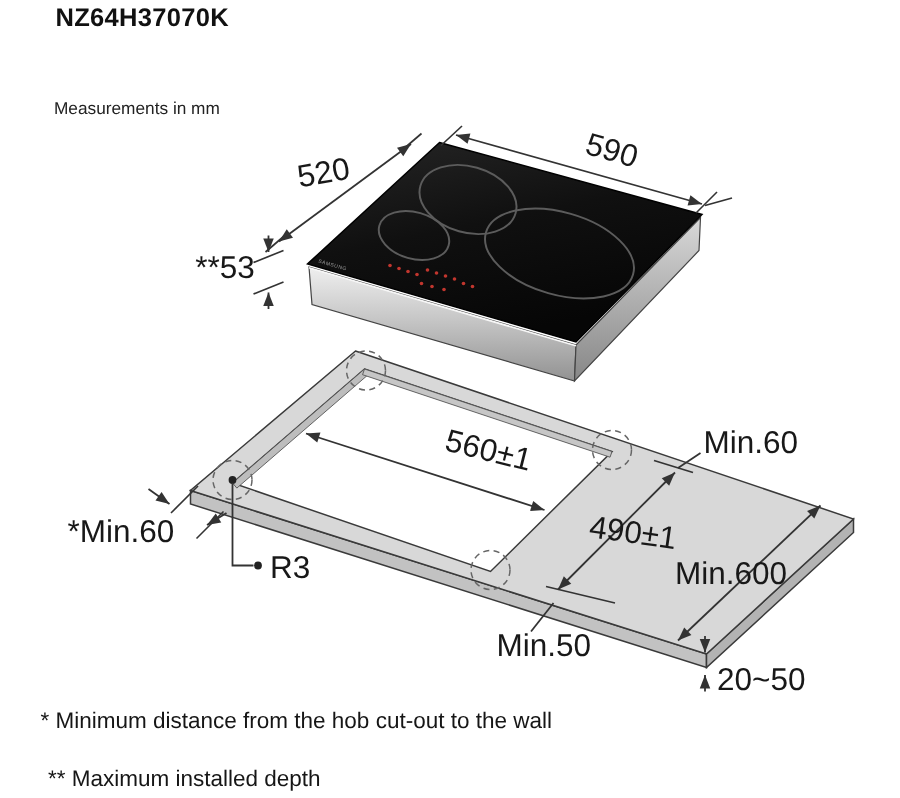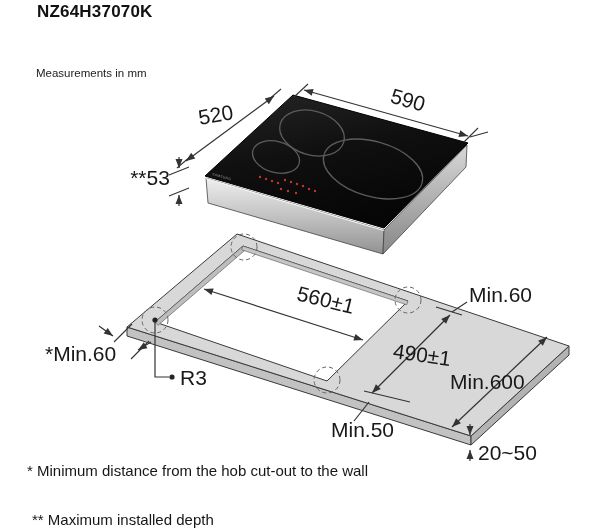--- a/index.html
+++ b/index.html
@@ -8,21 +8,21 @@
     font-family:"Liberation Sans",sans-serif;overflow:hidden;color:#111;padding-left:12px;
   }
   .title{
     position:absolute;left:37px;top:2px;font-size:17px;font-weight:700;
     letter-spacing:0.2px;color:#111;
   }
   .units-note{
     position:absolute;left:36px;top:27px;font-size:11.5px;color:#222;margin-top:40px;
   }
   .footnote{position:absolute;font-size:15px;color:#161616;white-space:nowrap;}
-  .footnote.f1{left:27px;top:462px;text-align:right;}
+  .footnote.f1{left:27px;top:472px;text-align:right;}
   .footnote.f2{left:32px;top:511px;}
   svg{position:absolute;left:0;top:0;}
   svg text{font-family:"Liberation Sans",sans-serif;fill:#181818;}
   .dim{font-size:21px;}
   .brand{font-size:3.4px;fill:#9b9b9b;letter-spacing:0.35px;}
   .dline{stroke:#333;stroke-width:1.2;fill:none;}
   .tick{stroke:#333;stroke-width:1.1;}
   .edge{stroke:#3a3a3a;stroke-width:1;}
   .dash-circle{fill:none;stroke:#666;stroke-width:1;stroke-dasharray:4 3;}
 </style>

